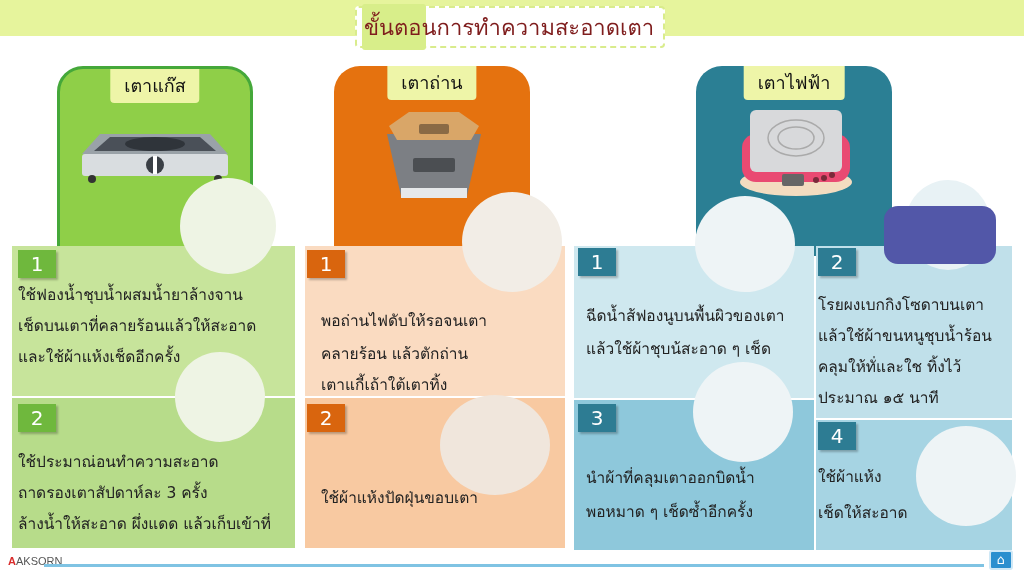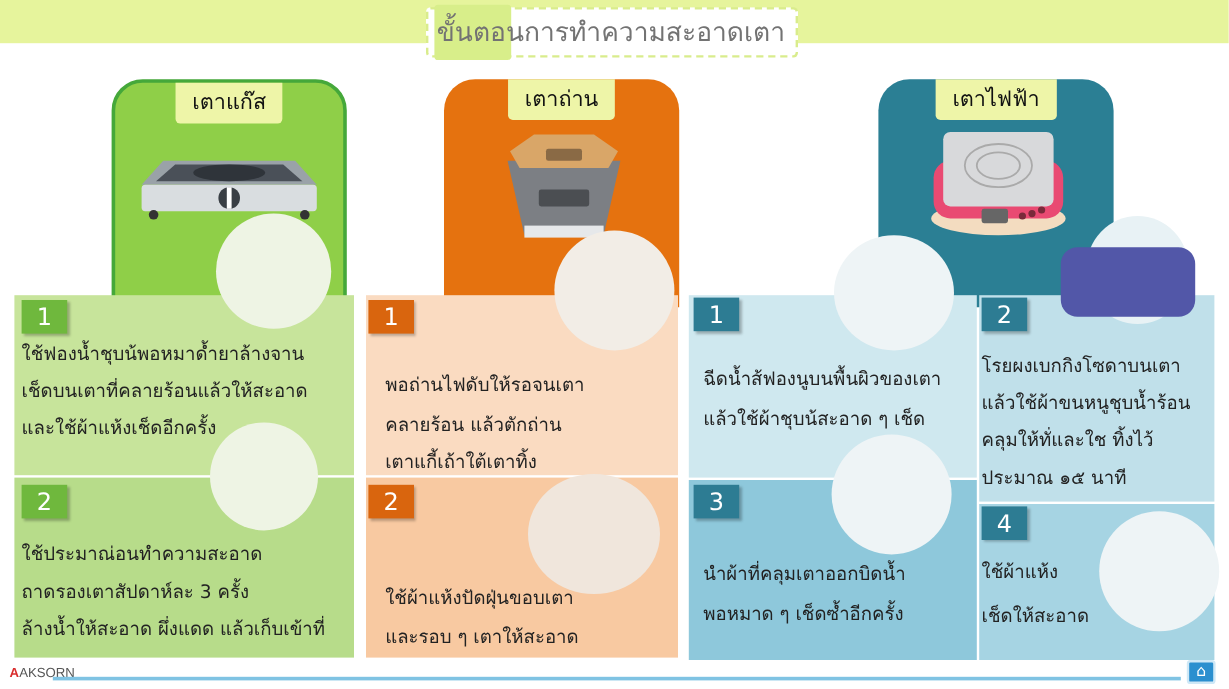--- a/index.html
+++ b/index.html
@@ -2,23 +2,23 @@
 <html><head>
 <meta charset="utf-8">
 <style>
   * { box-sizing: border-box; margin: 0; padding: 0; }
   body { width: 1024px; height: 574px; background: #ffffff; position: relative; overflow: hidden;
          font-family: "DejaVu Sans", "Liberation Sans", sans-serif; color: #222; }
   .top-band { position: absolute; left: 0; top: 0; width: 1024px; height: 36px; background: #e6f49c; }
   .title-box { position: absolute; left: 355px; top: 6px; width: 310px; height: 42px; background: #fff;
                border: 2px dashed #d9ec8c; border-radius: 4px; }
   .title-accent { position: absolute; left: 362px; top: 4px; width: 64px; height: 46px; background: #d8ee8a; border-radius: 3px; }
-  .title-text { position: absolute; left: 364px; top: 12px; width: 300px; font-size: 22px; line-height: 32px; color: #737373; white-space: nowrap; }
+  .title-text { position: absolute; left: 364px; top: 12px; width: 300px; font-size: 22px; line-height: 32px; color: #7f1d1d; white-space: nowrap; }
 
-  .cat { position: absolute; top: 66px; height: 190px; border-radius: 26px 26px 0 0; margin-left: 36px; }
+  .cat { position: absolute; top: 66px; height: 190px; border-radius: 26px 26px 0 0; }
   .cat-gas { left: 57px; width: 196px; background: #8fcf48; border: 3px solid #45a83a; }
   .cat-char { left: 334px; width: 196px; background: #e5720f; }
   .cat-elec { left: 696px; width: 196px; background: #2b7f94; }
   .cat-label { position: absolute; top: 0; left: 50%; transform: translateX(-50%); background: #eef5a8;
                padding: 4px 14px; font-size: 18px; line-height: 26px; border-radius: 0 0 4px 4px; white-space: nowrap; color: #111; }
 
   .panel { position: absolute; }
   .g1 { left: 12px; top: 246px; width: 283px; height: 150px; background: #c7e49b; }
   .g2 { left: 12px; top: 398px; width: 283px; height: 150px; background: #b7dc8a; }
   .c1 { left: 305px; top: 246px; width: 260px; height: 150px; background: #fadbc1; }
@@ -84,21 +84,21 @@
     <ellipse cx="60" cy="34" rx="18" ry="11" fill="none" stroke="#aaa" stroke-width="1.5"></ellipse>
     <rect x="46" y="70" width="22" height="12" rx="2" fill="#666"></rect>
     <circle cx="80" cy="76" r="3" fill="#7a2a3a"></circle>
       <circle cx="88" cy="74" r="3" fill="#7a2a3a"></circle>
       <circle cx="96" cy="71" r="3" fill="#7a2a3a"></circle>
   </svg>
 </div>
 
 <div class="panel g1">
   <div class="num num-g" style="left:6px;top:4px">1</div>
-  <div class="ptext" style="left:6px;top:34px">ใช้ฟองน้ำชุบน้พอหมาด้ำยาล้างจาน</div>
+  <div class="ptext" style="left:6px;top:34px">ใช้ฟองน้ำชุบน้ำผสมน้ำยาล้างจาน</div>
   <div class="ptext" style="left:6px;top:65px">เช็ดบนเตาที่คลายร้อนแล้วให้สะอาด</div>
   <div class="ptext" style="left:6px;top:96px">และใช้ผ้าแห้งเช็ดอีกครั้ง</div>
 </div>
 <div class="circle" style="left:180px;top:178px;width:96px;height:96px;"></div>
 <div class="panel g2">
   <div class="num num-g" style="left:6px;top:6px">2</div>
   <div class="ptext" style="left:6px;top:49px">ใช้ประมาณ่อนทำความสะอาด</div>
   <div class="ptext" style="left:6px;top:80px">ถาดรองเตาสัปดาห์ละ 3 ครั้ง</div>
   <div class="ptext" style="left:6px;top:111px">ล้างน้ำให้สะอาด ผึ่งแดด แล้วเก็บเข้าที่</div>
 </div>
@@ -107,21 +107,20 @@
 <div class="panel c1">
   <div class="num num-c" style="left:2px;top:4px">1</div>
   <div class="ptext" style="left:16px;top:60px">พอถ่านไฟดับให้รอจนเตา</div>
   <div class="ptext" style="left:16px;top:93px">คลายร้อน แล้วตักถ่าน</div>
   <div class="ptext" style="left:16px;top:124px">เตาแกี้เถ้าใต้เตาทิ้ง</div>
 </div>
 <div class="circle" style="left:462px;top:192px;width:100px;height:100px;background:#f2ede6"></div>
 <div class="panel c2">
   <div class="num num-c" style="left:2px;top:6px">2</div>
   <div class="ptext" style="left:16px;top:85px">ใช้ผ้าแห้งปัดฝุ่นขอบเตา</div>
-  <div class="ptext" style="left:16px;top:118px">และรอบ ๆ เตาให้สะอาด</div>
 </div>
 <div class="circle" style="left:440px;top:395px;width:110px;height:100px;background:#f0e6dc"></div>
 
 <div class="panel e1">
   <div class="num num-e" style="left:4px;top:2px">1</div>
   <div class="ptext" style="left:12px;top:55px">ฉีดน้ำส้ฟองนูบนพื้นผิวของเตา</div>
   <div class="ptext" style="left:12px;top:88px">แล้วใช้ผ้าชุบน้สะอาด ๆ เช็ด</div>
 </div>
 <div class="circle" style="left:695px;top:196px;width:100px;height:96px;background:#eef4f6"></div>
 <div class="panel e2">

